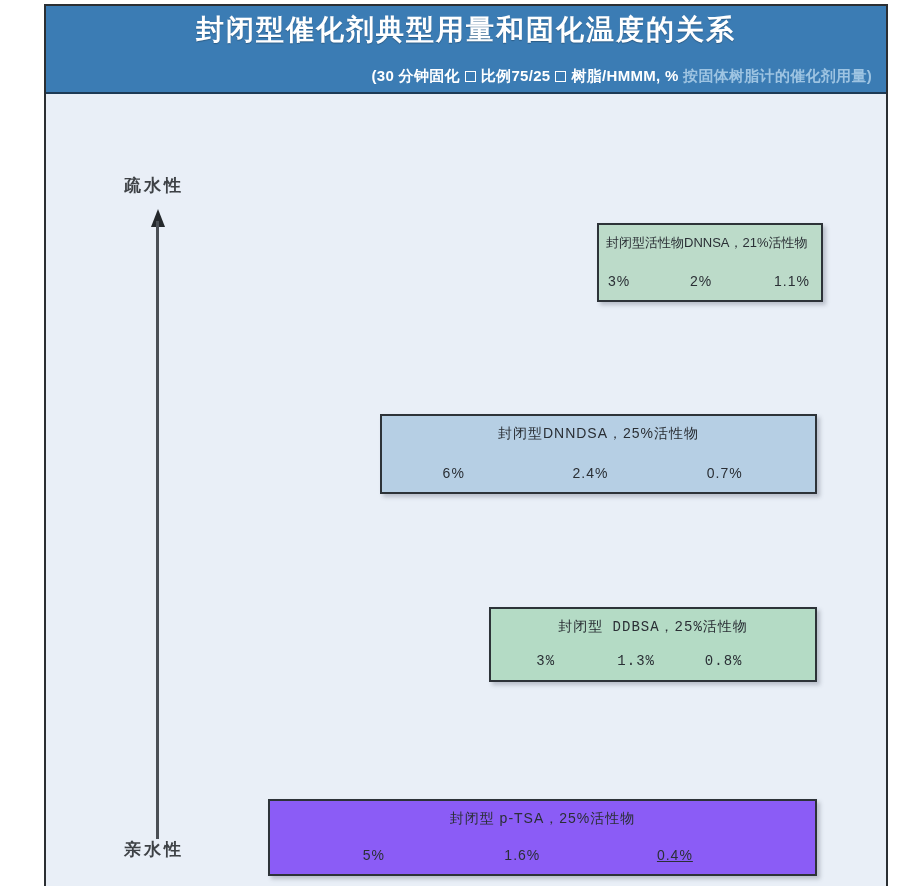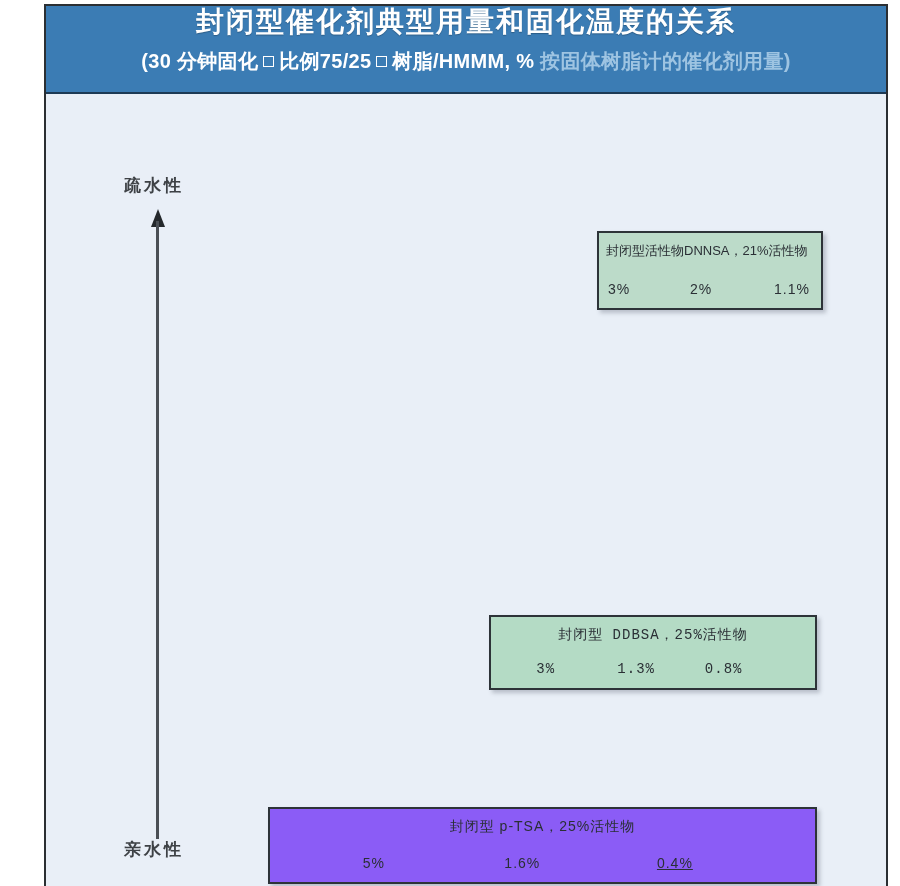--- a/index.html
+++ b/index.html
@@ -41,36 +41,37 @@
     width: 840px;
     height: 88px;
     background: #3b7cb4;
     box-sizing: border-box;
     border-bottom: 2px solid #1d3a55;
     text-align: center;
     overflow: hidden;
   }
   .title-main {
     margin: 0;
-    padding-top: 0;
+    padding-top: 8px;
     color: #ffffff;
     font-size: 28px;
     font-weight: bold;
     letter-spacing: 2px;
     line-height: 1.15;
     text-shadow: 0 1px 1px rgba(0,0,0,0.25);
   }
   .title-sub {
-    margin: 4px;
+    margin: 14px;
     padding-top: 7px;
     color: #ffffff;
-    font-size: 20px;
+    font-size: 15px;
     font-weight: bold;
     letter-spacing: 0.3px;
     line-height: 1.2;
+    text-align: right;
   }
   .title-sub .dim {
     color: #9ec4e2;
   }
   .title-sub .sqbox {
     display: inline-block;
     width: 9px;
     height: 9px;
     border: 1.6px solid #ffffff;
     vertical-align: middle;
@@ -115,21 +116,20 @@
   }
   .axis-label-top  { left: 78px; top: 168px; }
   .axis-label-bot  { left: 78px; top: 832px; }
 
   
   .cat-box {
     position: absolute;
     box-sizing: border-box;
     border: 2.5px solid #2d3338;
     box-shadow: 3px 3px 4px rgba(60,70,85,0.28);
-    margin-top: 8px;
   }
   .cat-box .cat-name {
     position: absolute;
     left: 0;
     right: 0;
     top: 9px;
     text-align: center;
     color: #2a2f35;
     font-size: 14px;
     letter-spacing: 1px;
@@ -203,20 +203,28 @@
 
     <div class="cat-box" id="box-dnnsa">
       <div class="cat-name">封闭型活性物DNNSA，21%活性物</div>
       <div class="cat-vals">
         <span class="v0">3%</span>
         <span class="v1">2%</span>
         <span class="v2">1.1%</span>
       </div>
     </div>
 
+    <div class="cat-box" id="box-dnndsa">
+      <div class="cat-name">封闭型DNNDSA，25%活性物</div>
+      <div class="cat-vals">
+        <span class="v0">6%</span>
+        <span class="v1">2.4%</span>
+        <span class="v2">0.7%</span>
+      </div>
+    </div>
 
     <div class="cat-box" id="box-ddbsa">
       <div class="cat-name">封闭型 DDBSA，25%活性物</div>
       <div class="cat-vals">
         <span class="v0">3%</span>
         <span class="v1">1.3%</span>
         <span class="v2">0.8%</span>
       </div>
     </div>
 

